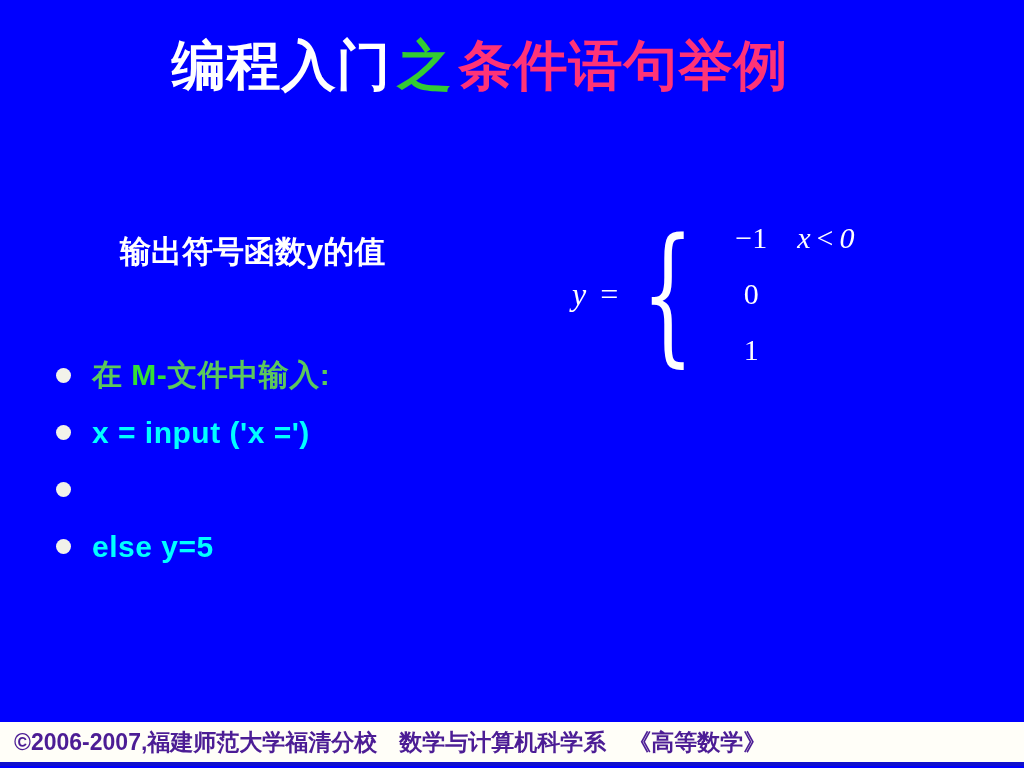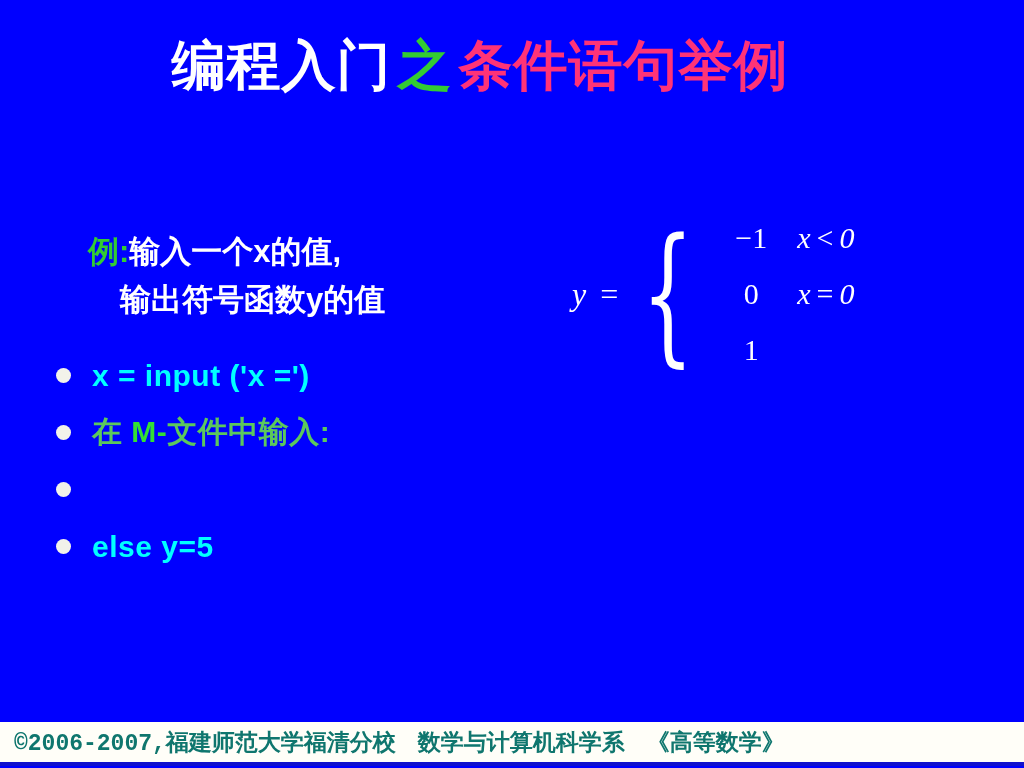--- a/index.html
+++ b/index.html
@@ -137,75 +137,71 @@
     left: 0;
     top: 722px;
     width: 1024px;
     height: 40px;
     background: #fffef8;
     border-bottom: 4px solid #1111cc;
     display: flex;
     align-items: center;
   }
   .footer-text {
-    color: #0f766e;
+    color: #4c1d95;
     font-size: 23px;
     font-weight: bold;
     padding-left: 14px;
     white-space: nowrap;
-    font-family: Liberation Mono, monospace;
+    font-family: Liberation Sans, sans-serif;
   }
   .footer-text .gap { display: inline-block; width: 22px; }
 </style>
 </head>
 <body>
 
 <div class="slide">
 
   <div class="title">
     <span class="seg-white">编程入门</span><span class="seg-green">之</span><span class="seg-pink">条件语句举例</span>
   </div>
 
   <div class="example">
-    <div class="example-line1">
-      <span class="lbl">例:</span><span class="txt">输入一个x的值,</span>
-    </div>
     <div class="line2">
       <span class="txt">输出符号函数y的值</span>
     </div>
   </div>
 
   <div class="formula">
     <span class="lhs">y =</span>
     <span class="brace">{</span>
     <span class="cases">
       <span class="case-row">
         <span class="val">−1</span>
         <span class="cond"><span>x</span><span class="op">&lt;</span><span>0</span></span>
       </span>
       <span class="case-row">
         <span class="val">0</span>
-        <span class="cond"><span>x</span><span class="op">=</span><span>0</span></span>
       </span>
       <span class="case-row">
         <span class="val">1</span>
       </span>
     </span>
   </div>
 
   <div class="bullets">
 
     <div class="bullet-row">
       <span class="bullet-dot"></span>
+      <span class="bullet-text green"><span>在 </span><span class="hl">M-</span><span>文件中输入:</span></span>
+    </div>
+
+    <div class="bullet-row">
+      <span class="bullet-dot"></span>
       <span class="bullet-text cyan">x = input ('x =')</span>
-    </div>
-
-    <div class="bullet-row">
-      <span class="bullet-dot"></span>
-      <span class="bullet-text green"><span>在 </span><span class="hl">M-</span><span>文件中输入:</span></span>
     </div>
 
     <div class="bullet-row">
       <span class="bullet-dot"></span>
     </div>
 
 
     <div class="bullet-row">
       <span class="bullet-dot"></span>
       <span class="bullet-text cyan">else  y=5</span>

